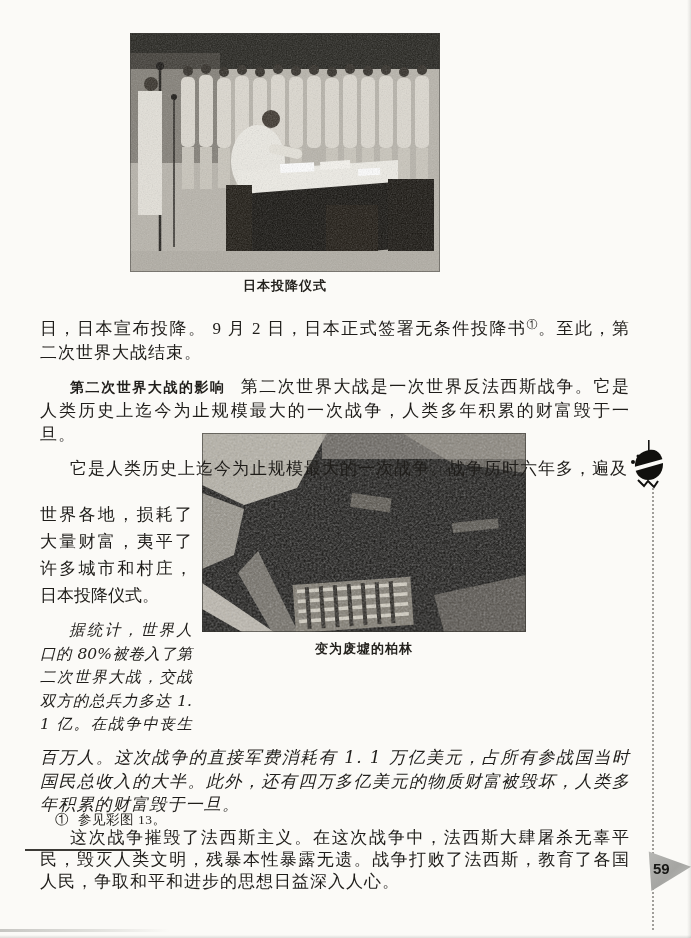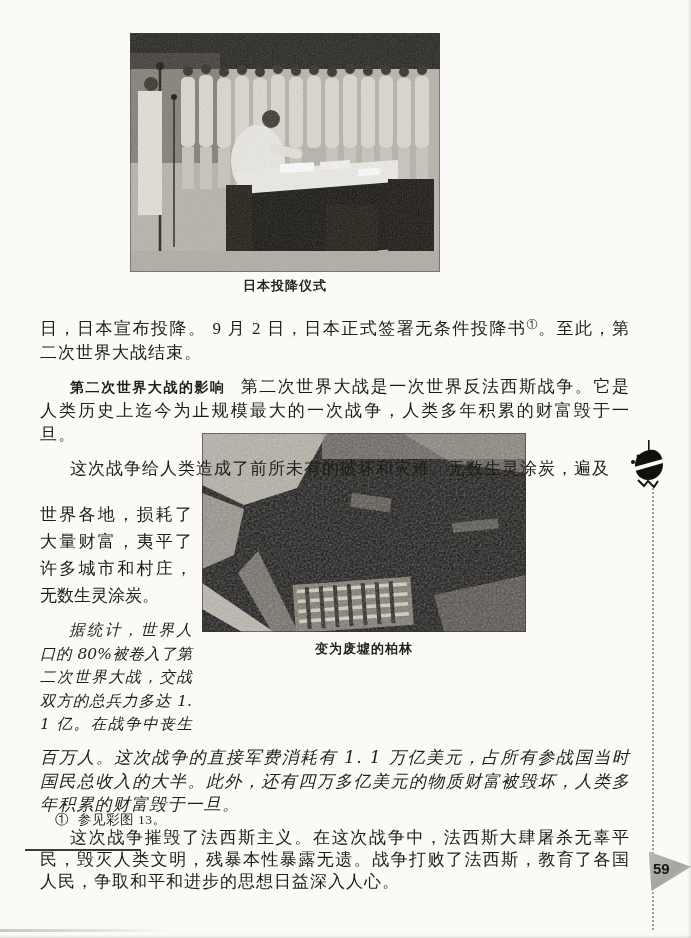--- a/index.html
+++ b/index.html
@@ -214,24 +214,24 @@
   <div class="text-flow">
 
     <p>
       <span>日，日本宣布投降。 9 月 2 日，日本正式签署无条件投降书</span><sup class="note">①</sup><span>。至此，第二次世界大战结束。</span>
     </p>
 
     <p class="indent">
       <span class="head-inline">第二次世界大战的影响</span><span>第二次世界大战是一次世界反法西斯战争。它是人类历史上迄今为止规模最大的一次战争，人类多年积累的财富毁于一旦。</span>
     </p>
 
-    <p class="indent oneline">这次战争给人类造成了前所未有的破坏和灾难。无数生灵涂炭，遍及</p>
+    <p class="indent oneline">它是人类历史上迄今为止规模最大的一次战争。战争历时六年多，遍及</p>
 
     <div class="col">
-      <p class="wrap3">世界各地，损耗了大量财富，夷平了许多城市和村庄，无数生灵涂炭。</p>
+      <p class="wrap3">世界各地，损耗了大量财富，夷平了许多城市和村庄，日本投降仪式。</p>
       <p class="kai">据统计，世界人口的 80%被卷入了第二次世界大战，交战双方的总兵力多达 1. 1 亿。在战争中丧生的总人数大约为五千万左右。其中，中国军民伤亡达三千五</p>
     </div>
 
     <p class="kai kai-full">百万人。这次战争的直接军费消耗有 1. 1 万亿美元，占所有参战国当时国民总收入的大半。此外，还有四万多亿美元的物质财富被毁坏，人类多年积累的财富毁于一旦。</p>
 
     <p class="indent p-last">这次战争摧毁了法西斯主义。在这次战争中，法西斯大肆屠杀无辜平民，毁灭人类文明，残暴本性暴露无遗。战争打败了法西斯，教育了各国人民，争取和平和进步的思想日益深入人心。</p>
   </div>
 
   <div class="fn-rule"></div>
   <div class="footnote">

